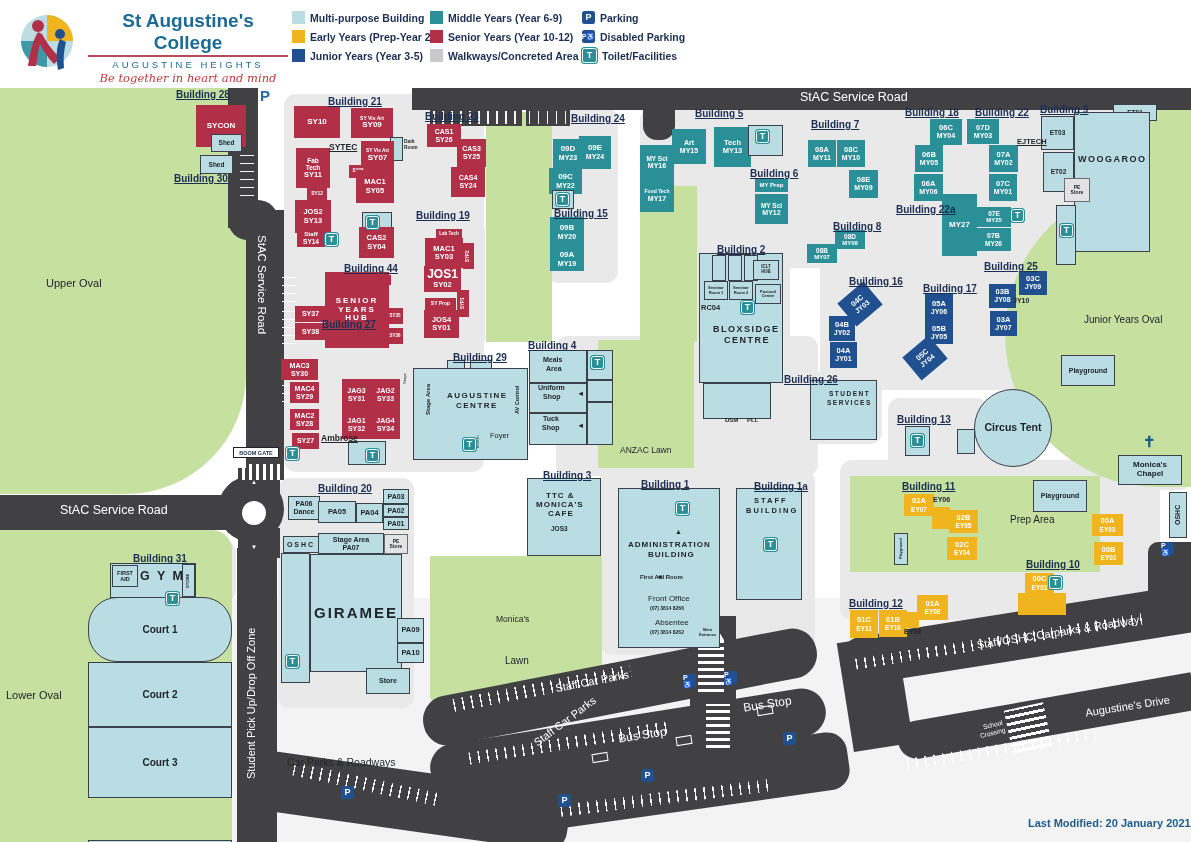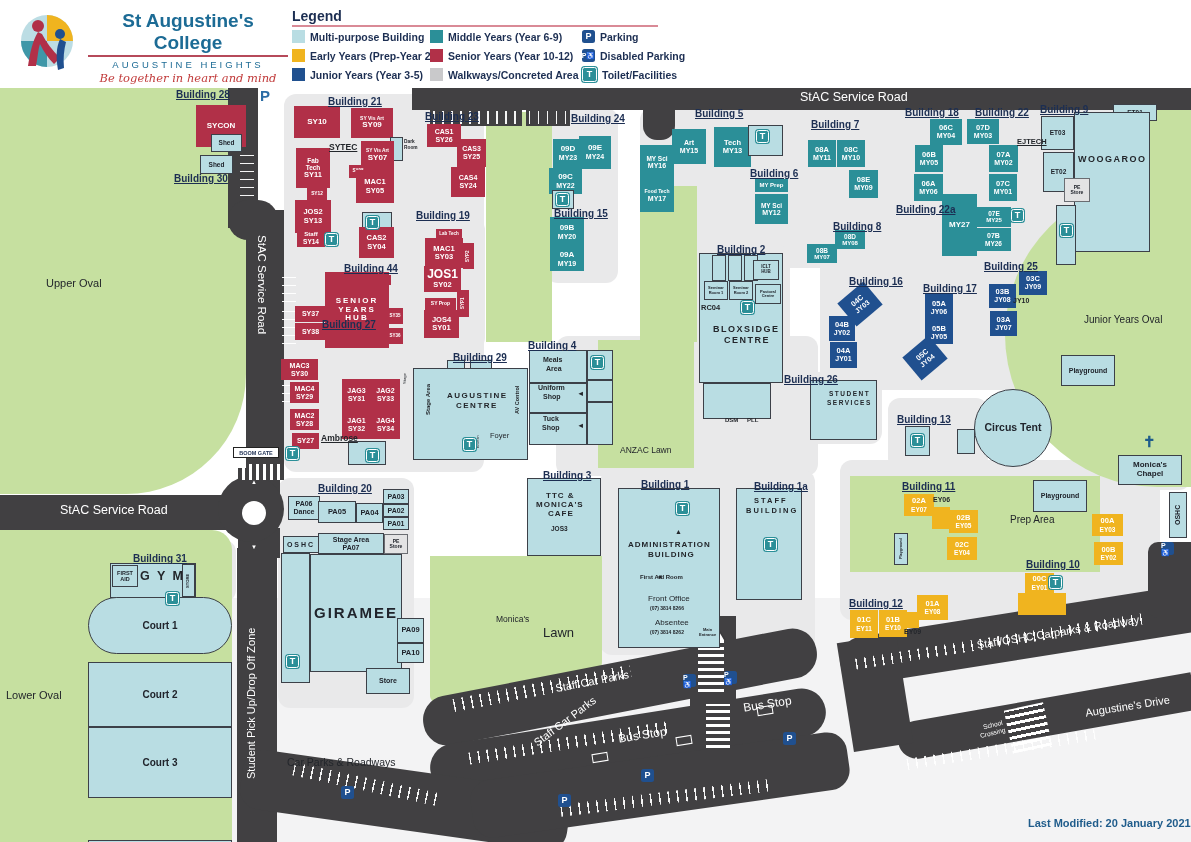--- a/index.html
+++ b/index.html
@@ -71,21 +71,20 @@
       <path d="M46 31 C42 40 42 50 44 62 L50 60 C49 50 50 42 52 34 Z" fill="#20508f"></path>
     </svg>
   </div>
   <div class="abs" style="left:88px;top:10px;width:200px;text-align:center;">
     <div class="t1">St Augustine's College</div>
     <div class="t2">AUGUSTINE HEIGHTS</div>
     <div class="motto">Be together in heart and mind</div>
     <div class="t3">COLLEGE MAP</div>
   </div>
   <div class="abs" style="left:292px;top:8px;">
-    <div class="legend-title">Legend</div>
     <div class="legend-grid" id="legend-grid">
         <div class="legend-item">
           <span class="sw" style="background: rgb(185, 221, 227);"></span>
           <span>Multi-purpose Building</span>
         </div>
         <div class="legend-item">
           <span class="sw" style="background: rgb(240, 180, 31);"></span>
           <span>Early Years (Prep-Year 2)</span>
         </div>
         <div class="legend-item">
@@ -579,21 +578,21 @@
       </div>
       <div class="abs bld c-ey" style="left: 905px; top: 612px; width: 14px; height: 16px;"></div>
       <div class="abs bld c-mp" style="left: 110px; top: 563px; width: 86px; height: 35px;"></div>
       <div class="abs bld c-mp" style="left: 112px; top: 565px; width: 26px; height: 22px;">
         <div style="font-size: 5.5px;">FIRST</div>
         <div style="font-size: 5.5px;">AID</div>
       </div>
       <div class="abs bld c-mp vup" style="left: 182px; top: 564px; width: 13px; height: 33px;">
         <div style="font-size: 4.2px;">STORE</div>
       </div>
-      <div class="abs bld c-mp" style="left: 88px; top: 597px; width: 144px; height: 57px; border-radius: 29px;">
+      <div class="abs bld c-mp" style="left: 88px; top: 597px; width: 144px; height: 65px; border-radius: 29px;">
         <div style="font-size: 10px; font-weight: 600;">Court 1</div>
       </div>
       <div class="abs bld c-mp" style="left: 88px; top: 662px; width: 144px; height: 65px;">
         <div style="font-size: 10px; font-weight: 600;">Court 2</div>
       </div>
       <div class="abs bld c-mp" style="left: 88px; top: 727px; width: 144px; height: 71px;">
         <div style="font-size: 10px; font-weight: 600;">Court 3</div>
       </div>
       <div class="abs bld c-mp" style="left: 88px; top: 840px; width: 144px; height: 42px;">
         <div style="font-size: 10px; font-weight: 600;">Court 4</div>
@@ -687,21 +686,21 @@
       <div class="abs lbl dk b" style="left: 747px; top: 417px; font-size: 6px;">PLL</div>
       <div class="abs lbl dk b" style="left: 1013px; top: 297px; font-size: 7px;">JY10</div>
       <div class="abs lbl dk b" style="left: 933px; top: 496px; font-size: 7px;">EY06</div>
       <div class="abs lbl dk b" style="left: 904px; top: 628px; font-size: 7px;">EY09</div>
       <div class="abs lbl dk" style="left: 46px; top: 278px; font-size: 11px;">Upper Oval</div>
       <div class="abs lbl dk" style="left: 6px; top: 690px; font-size: 11px;">Lower Oval</div>
       <div class="abs lbl dk" style="left: 1084px; top: 315px; font-size: 10px; text-align: right;">Junior Years Oval</div>
       <div class="abs lbl dk" style="left: 1010px; top: 515px; font-size: 10px;">Prep Area</div>
       <div class="abs lbl dk" style="left: 620px; top: 446px; font-size: 8.5px;">ANZAC Lawn</div>
       <div class="abs lbl dk" style="left: 496px; top: 615px; font-size: 8.5px;">Monica's</div>
-      <div class="abs lbl dk" style="left: 505px; top: 626px; font-size: 13px; margin-left: 38px;">Lawn</div>
+      <div class="abs lbl dk" style="left: 505px; top: 656px; font-size: 10px;">Lawn</div>
       <div class="abs lbl dk" style="left: 287px; top: 757px; font-size: 10.5px;">Car Parks &amp; Roadways</div>
       <div class="abs lbl blue b" style="left: 1028px; top: 818px; font-size: 11px;">Last Modified: 20 January 2021</div>
       <div class="abs lbl dk b" style="left: 447px; top: 392px; font-size: 8px; letter-spacing: 1.5px;">AUGUSTINE</div>
       <div class="abs lbl dk b" style="left: 456px; top: 402px; font-size: 8px; letter-spacing: 1.5px;">CENTRE</div>
       <div class="abs lbl dk b vup" style="left: 425px; top: 378px; width: 11px; height: 42px; font-size: 6px;">Stage Area</div>
       <div class="abs lbl dk b vup" style="left: 515px; top: 378px; width: 11px; height: 44px; font-size: 5.5px;">AV Control</div>
       <div class="abs lbl dk vup" style="left: 403px; top: 370px; width: 8px; height: 18px; font-size: 4.2px;">Stage</div>
       <div class="abs lbl dk vup" style="left: 476px; top: 434px; width: 8px; height: 16px; font-size: 3.8px;">Kitchen</div>
       <div class="abs lbl dk" style="left: 490px; top: 432px; font-size: 7.5px;">Foyer</div>
       <div class="abs lbl dk b" style="left: 543px; top: 356px; font-size: 7px;">Meals</div>

